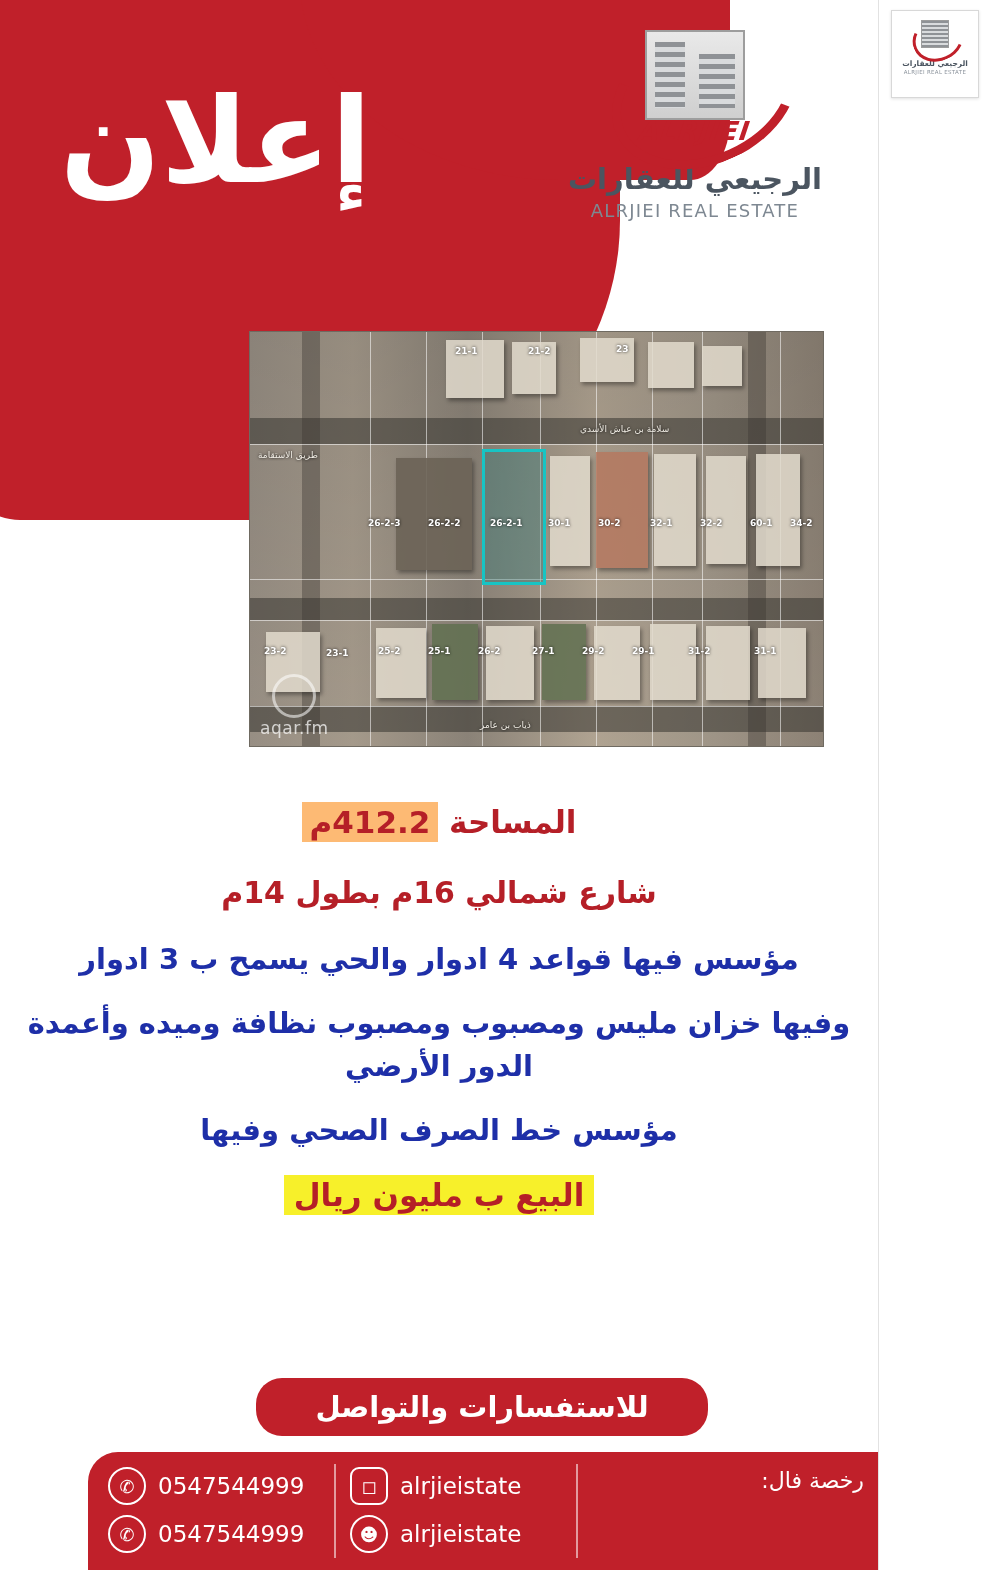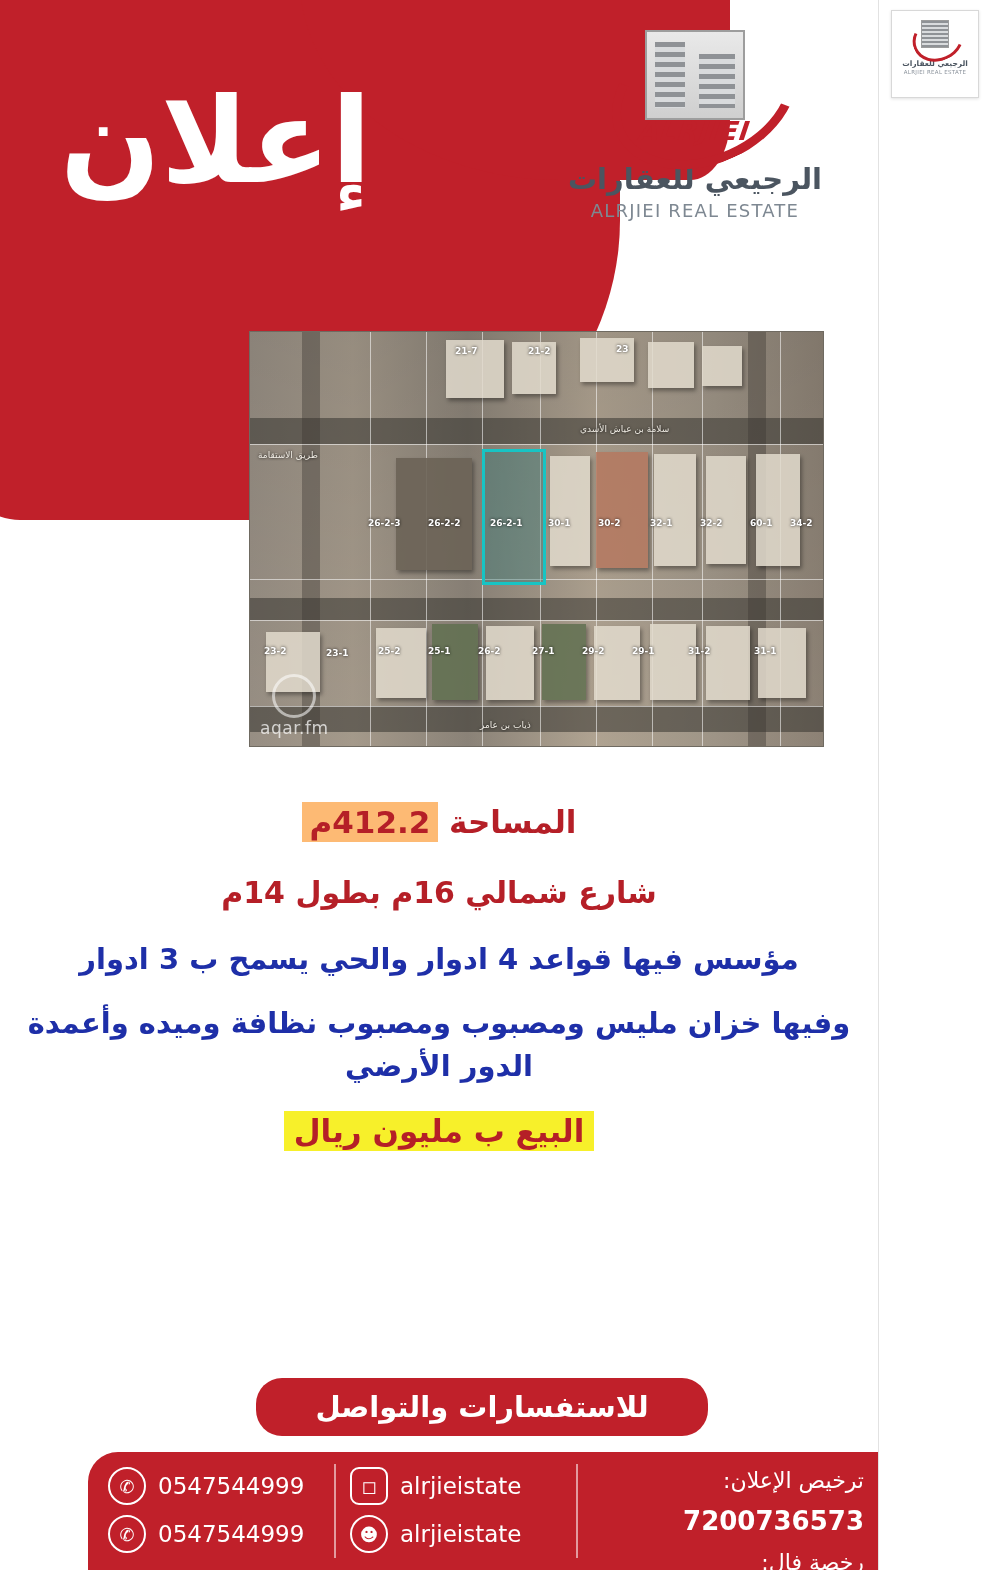--- a/index.html
+++ b/index.html
@@ -491,21 +491,21 @@
       <div class="bldg green" style="left:182px;top:292px;width:46px;height:76px"></div>
       <div class="bldg" style="left:236px;top:294px;width:48px;height:74px"></div>
       <div class="bldg green" style="left:292px;top:292px;width:44px;height:76px"></div>
       <div class="bldg" style="left:344px;top:294px;width:46px;height:74px"></div>
       <div class="bldg" style="left:400px;top:292px;width:46px;height:76px"></div>
       <div class="bldg" style="left:456px;top:294px;width:44px;height:74px"></div>
       <div class="bldg" style="left:508px;top:296px;width:48px;height:70px"></div>
 
       <div class="highlight-parcel"></div>
 
-      <div class="parcel-label" style="left:205px;top:14px">21-7</div>
+      <div class="parcel-label" style="left:205px;top:14px">21-1</div>
       <div class="parcel-label" style="left:278px;top:14px">21-2</div>
       <div class="parcel-label" style="left:366px;top:12px">23</div>
 
       <div class="parcel-label" style="left:118px;top:186px">26-2-3</div>
       <div class="parcel-label" style="left:178px;top:186px">26-2-2</div>
       <div class="parcel-label" style="left:240px;top:186px">26-2-1</div>
       <div class="parcel-label" style="left:298px;top:186px">30-1</div>
       <div class="parcel-label" style="left:348px;top:186px">30-2</div>
       <div class="parcel-label" style="left:400px;top:186px">32-1</div>
       <div class="parcel-label" style="left:450px;top:186px">32-2</div>
@@ -531,34 +531,31 @@
       <div class="map-watermark">aqar.fm</div>
     </div>
 
     <div class="body-text">
       <p class="line l2">
         <span>المساحة </span><span class="hl">412.2م</span>
       </p>
       <p class="line l3">شارع شمالي 16م بطول 14م</p>
       <p class="line l4">مؤسس فيها قواعد 4 ادوار والحي يسمح ب 3 ادوار</p>
       <p class="line l5">وفيها خزان مليس ومصبوب ومصبوب نظافة وميده وأعمدة الدور الأرضي</p>
+      <p class="line l6">مؤسس خط الصرف الصحي وفيها</p>
       <p class="line l8">
         <span class="hl">البيع ب مليون ريال</span>
       </p>
     </div>
 
     <div class="footer-pill">للاستفسارات والتواصل</div>
 
     <div class="footer-bar">
 
       <div class="fcol license">
-        <div>
-          <span>ترخيص الإعلان:</span>
-          <span class="num">7200736573</span>
-        </div>
         <div>
           <span>رخصة فال:</span>
           
         </div>
       </div>
 
       <div class="fdivider"></div>
 
       <div class="fcol social">
         <div class="frow">

